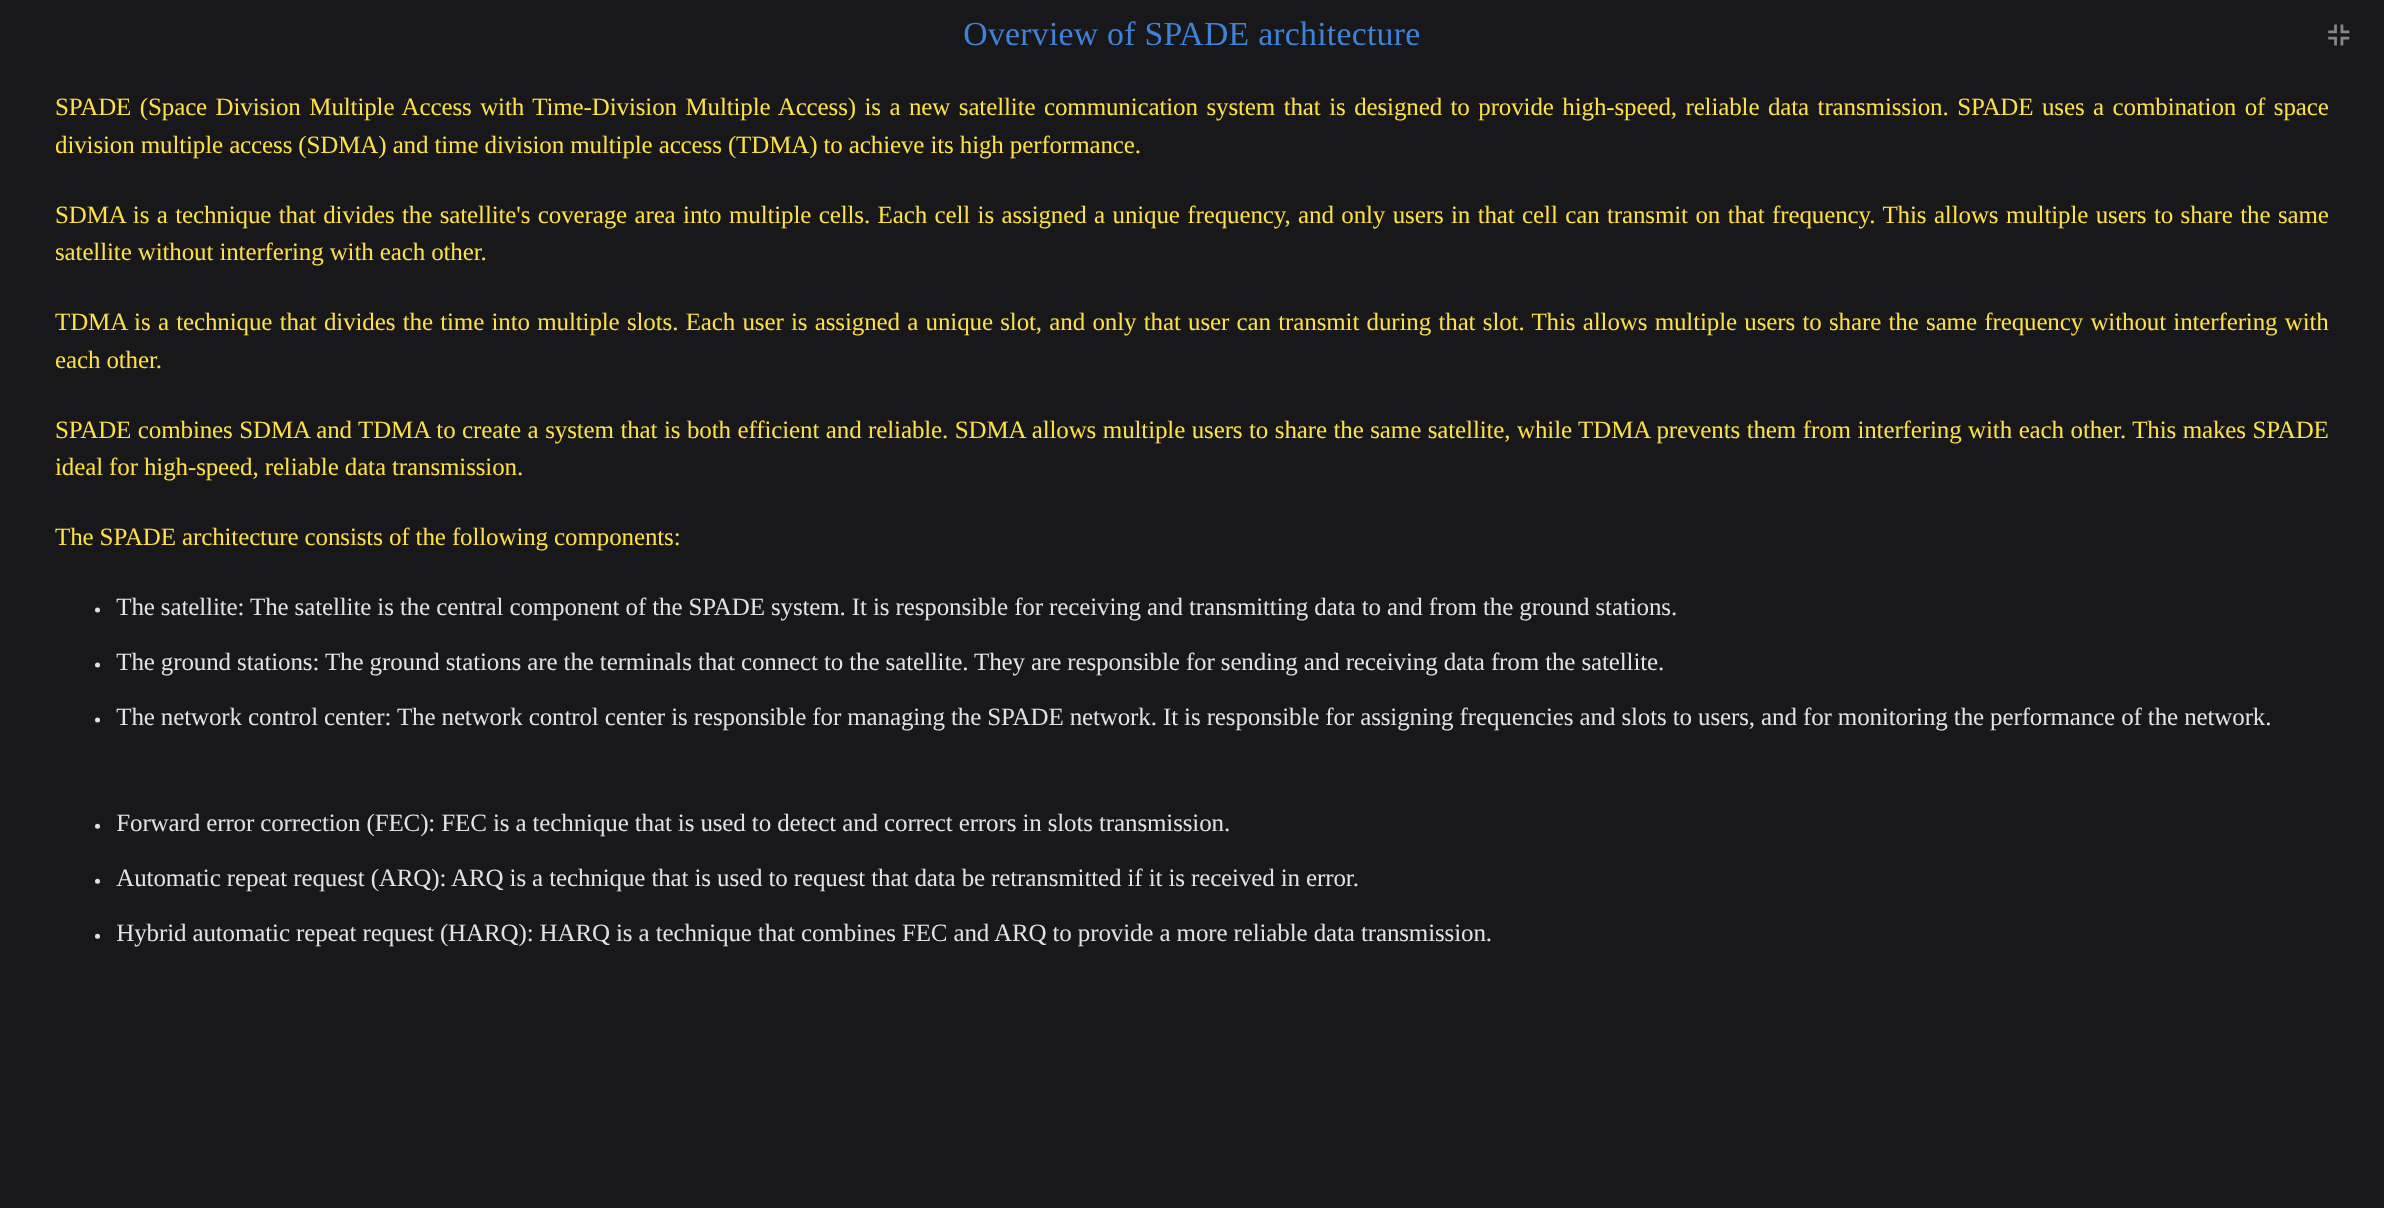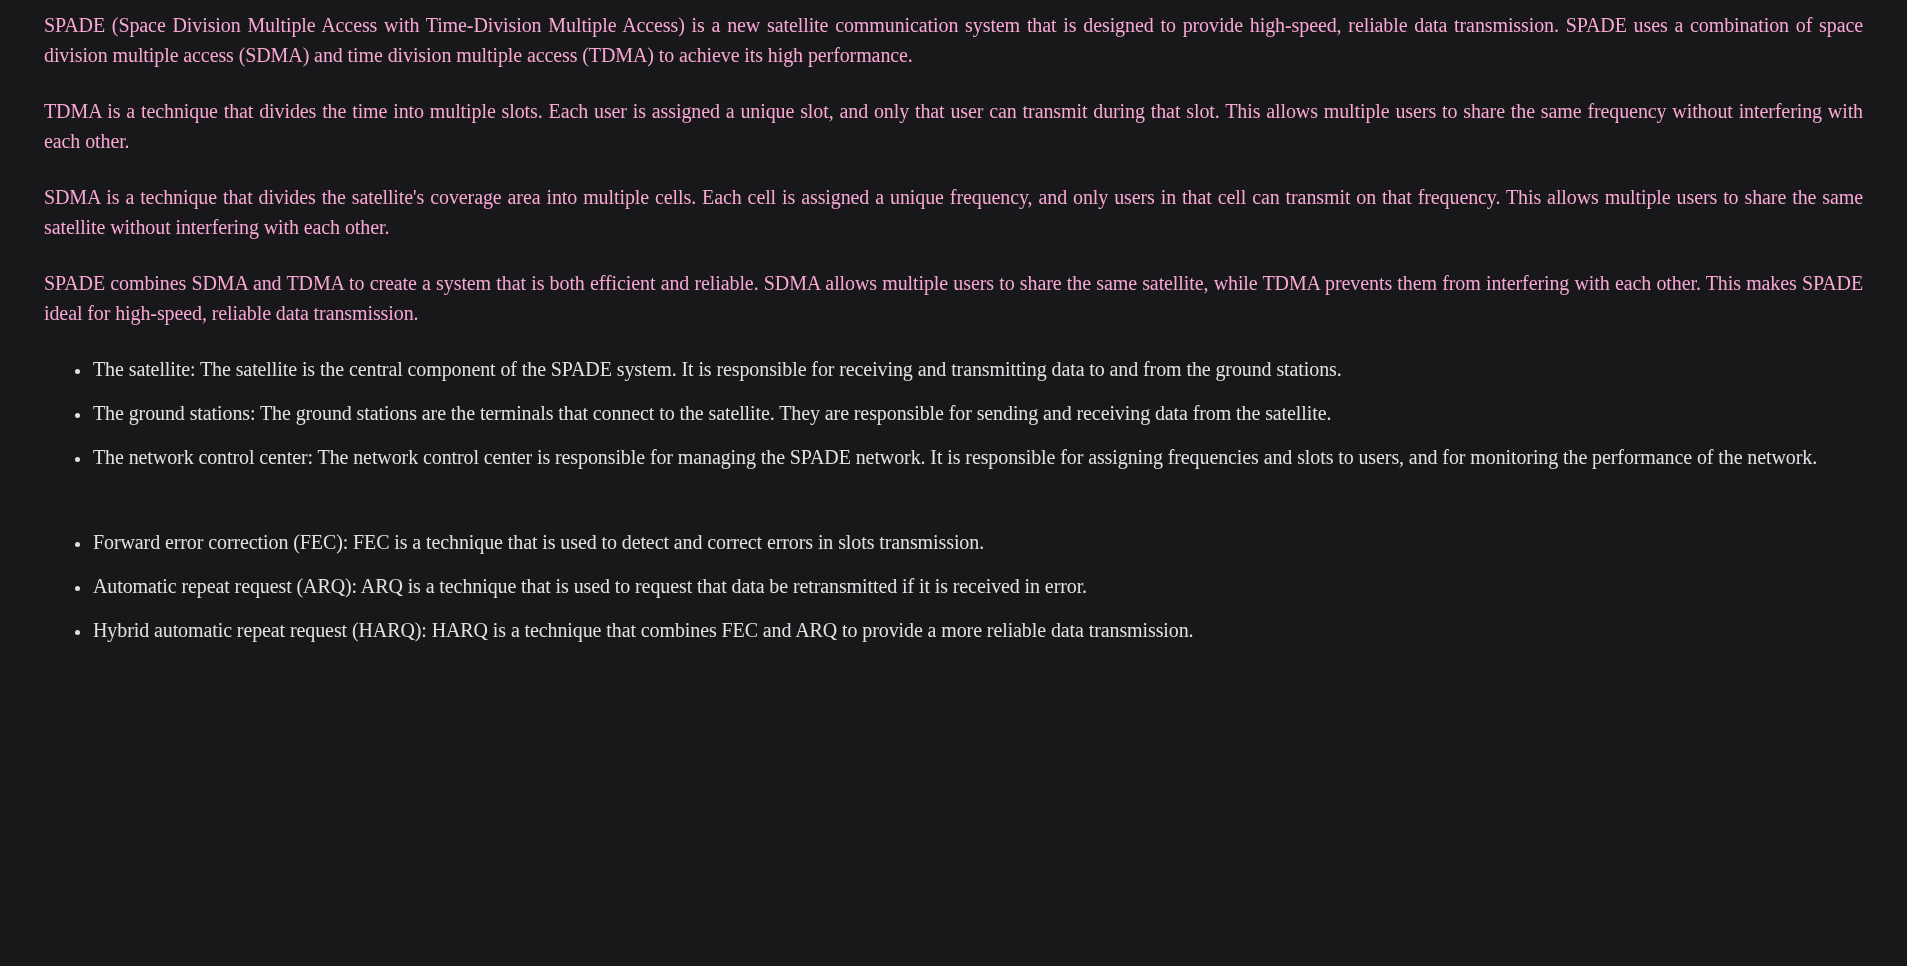--- a/index.html
+++ b/index.html
@@ -54,21 +54,21 @@
       stroke-width: 2.4;
       fill: none;
       stroke-linecap: square;
     }
     p.body-text {
       margin: 0 0 26px 0;
       font-size: 20px;
       line-height: 30px;
       text-align: justify;
       letter-spacing: -0.1px;
-      color: #f9a8d4;
+      color: #fde047;
     }
     ul.doc-list {
       margin: 25px 0 55px 0;
       padding: 0 0 0 47px;
       list-style: disc outside;
     }
     ul.doc-list li {
       margin: 0 0 14px 0;
       padding-left: 2px;
       font-size: 20px;
@@ -80,31 +80,43 @@
     ul.doc-list li::marker {
       color: #e2e2e4;
       font-size: 16px;
     }
   </style>
 </head>
 <body>
 
 <div class="page">
 
+  <div class="page-header">
+    <h1 class="title">Overview of SPADE architecture</h1>
+    <button class="collapse-btn">
+      <svg viewBox="0 0 24 24" aria-hidden="true">
+        <path d="M4 9.2 H9.2 V4"></path>
+        <path d="M20 9.2 H14.8 V4"></path>
+        <path d="M4 14.8 H9.2 V20"></path>
+        <path d="M20 14.8 H14.8 V20"></path>
+      </svg>
+    </button>
+  </div>
 
   <main>
 
     <p class="body-text">SPADE (Space Division Multiple Access with Time-Division Multiple Access) is a new satellite communication system that is designed to provide high-speed, reliable data transmission. SPADE uses a combination of space division multiple access (SDMA) and time division multiple access (TDMA) to achieve its high performance.</p>
 
+    <p class="body-text">SDMA is a technique that divides the satellite's coverage area into multiple cells. Each cell is assigned a unique frequency, and only users in that cell can transmit on that frequency. This allows multiple users to share the same satellite without interfering with each other.</p>
+
     <p class="body-text">TDMA is a technique that divides the time into multiple slots. Each user is assigned a unique slot, and only that user can transmit during that slot. This allows multiple users to share the same frequency without interfering with each other.</p>
-
-    <p class="body-text">SDMA is a technique that divides the satellite's coverage area into multiple cells. Each cell is assigned a unique frequency, and only users in that cell can transmit on that frequency. This allows multiple users to share the same satellite without interfering with each other.</p>
 
     <p class="body-text">SPADE combines SDMA and TDMA to create a system that is both efficient and reliable. SDMA allows multiple users to share the same satellite, while TDMA prevents them from interfering with each other. This makes SPADE ideal for high-speed, reliable data transmission.</p>
 
+    <p class="body-text">The SPADE architecture consists of the following components:</p>
 
     <ul class="doc-list">
       <li>The satellite: The satellite is the central component of the SPADE system. It is responsible for receiving and transmitting data to and from the ground stations.</li>
       <li>The ground stations: The ground stations are the terminals that connect to the satellite. They are responsible for sending and receiving data from the satellite.</li>
       <li>The network control center: The network control center is responsible for managing the SPADE network. It is responsible for assigning frequencies and slots to users, and for monitoring the performance of the network.</li>
     </ul>
 
 
     <ul class="doc-list">
       <li>Forward error correction (FEC): FEC is a technique that is used to detect and correct errors in slots transmission.</li>

